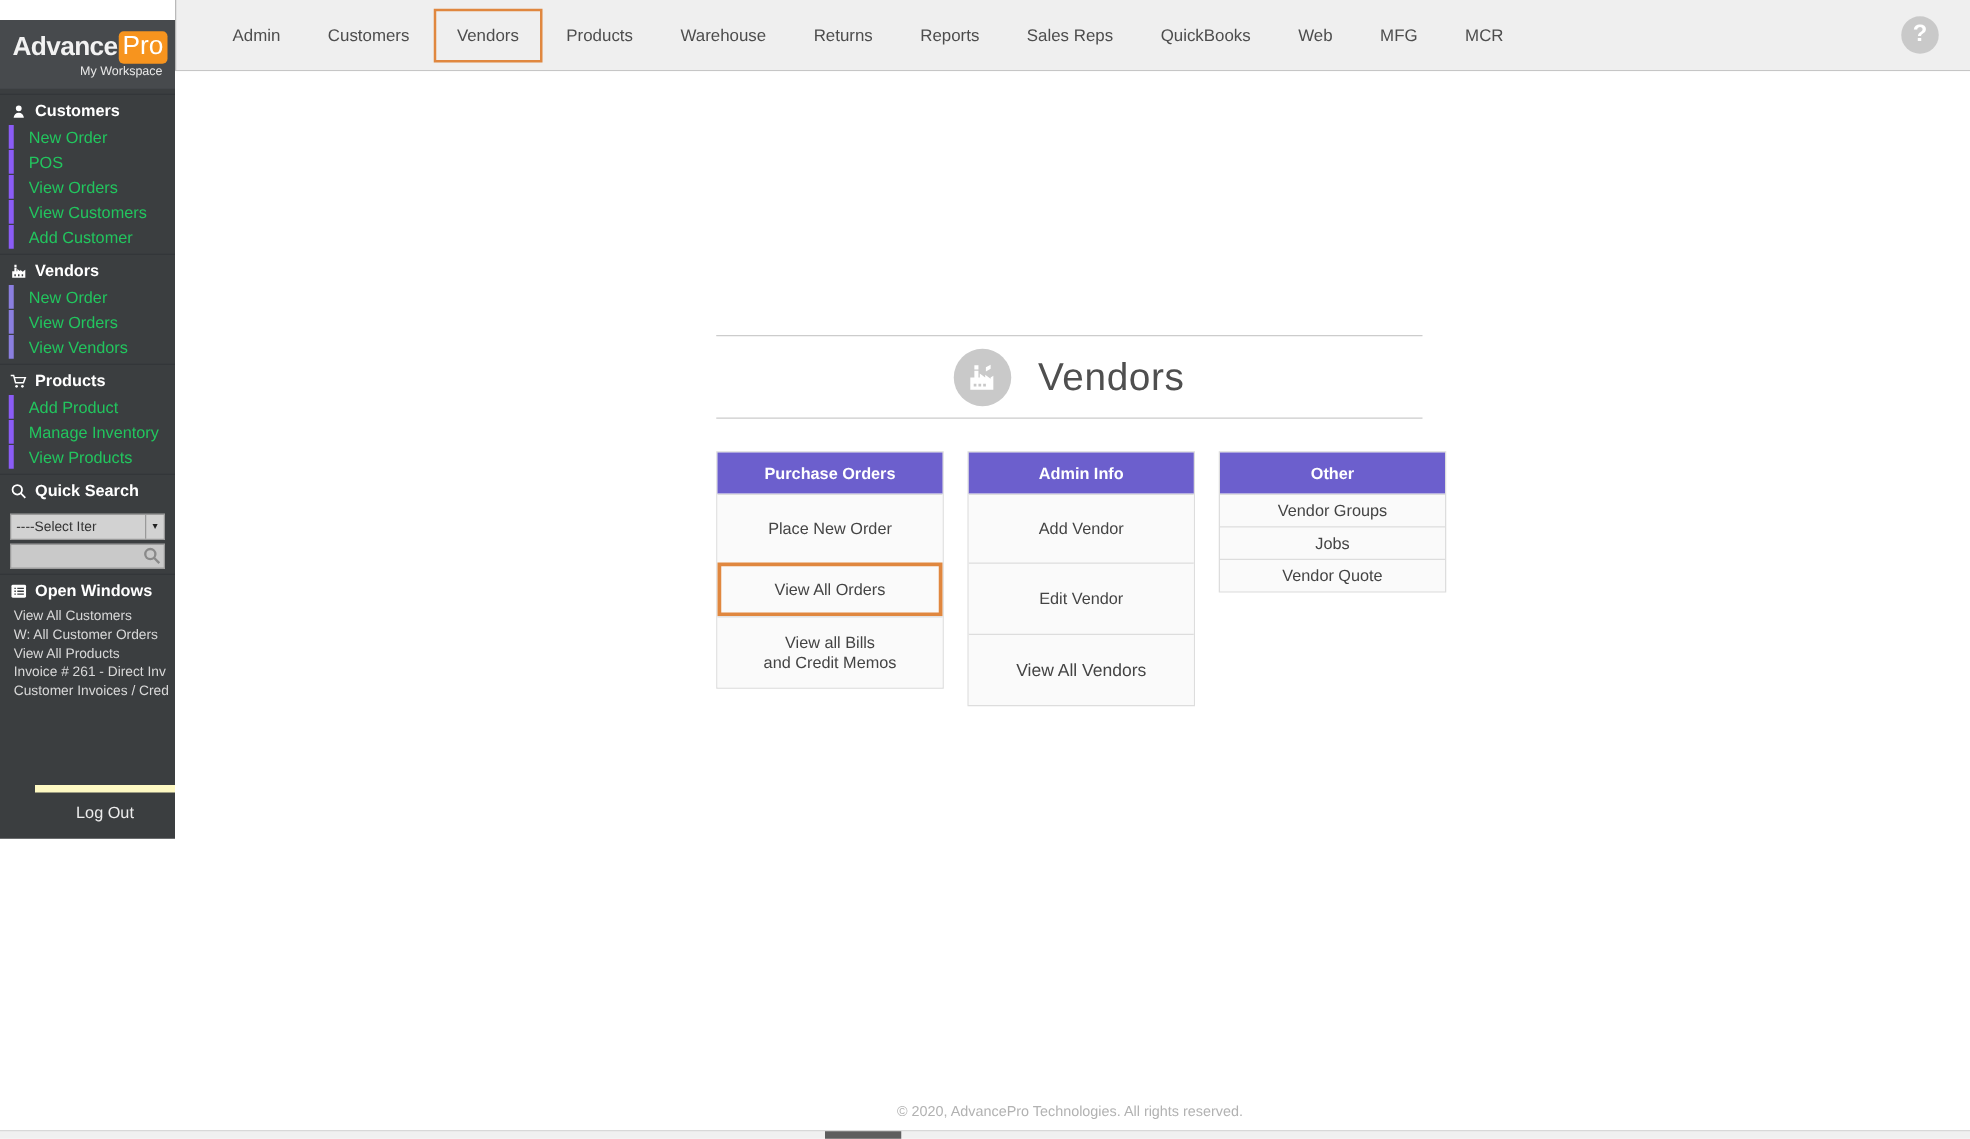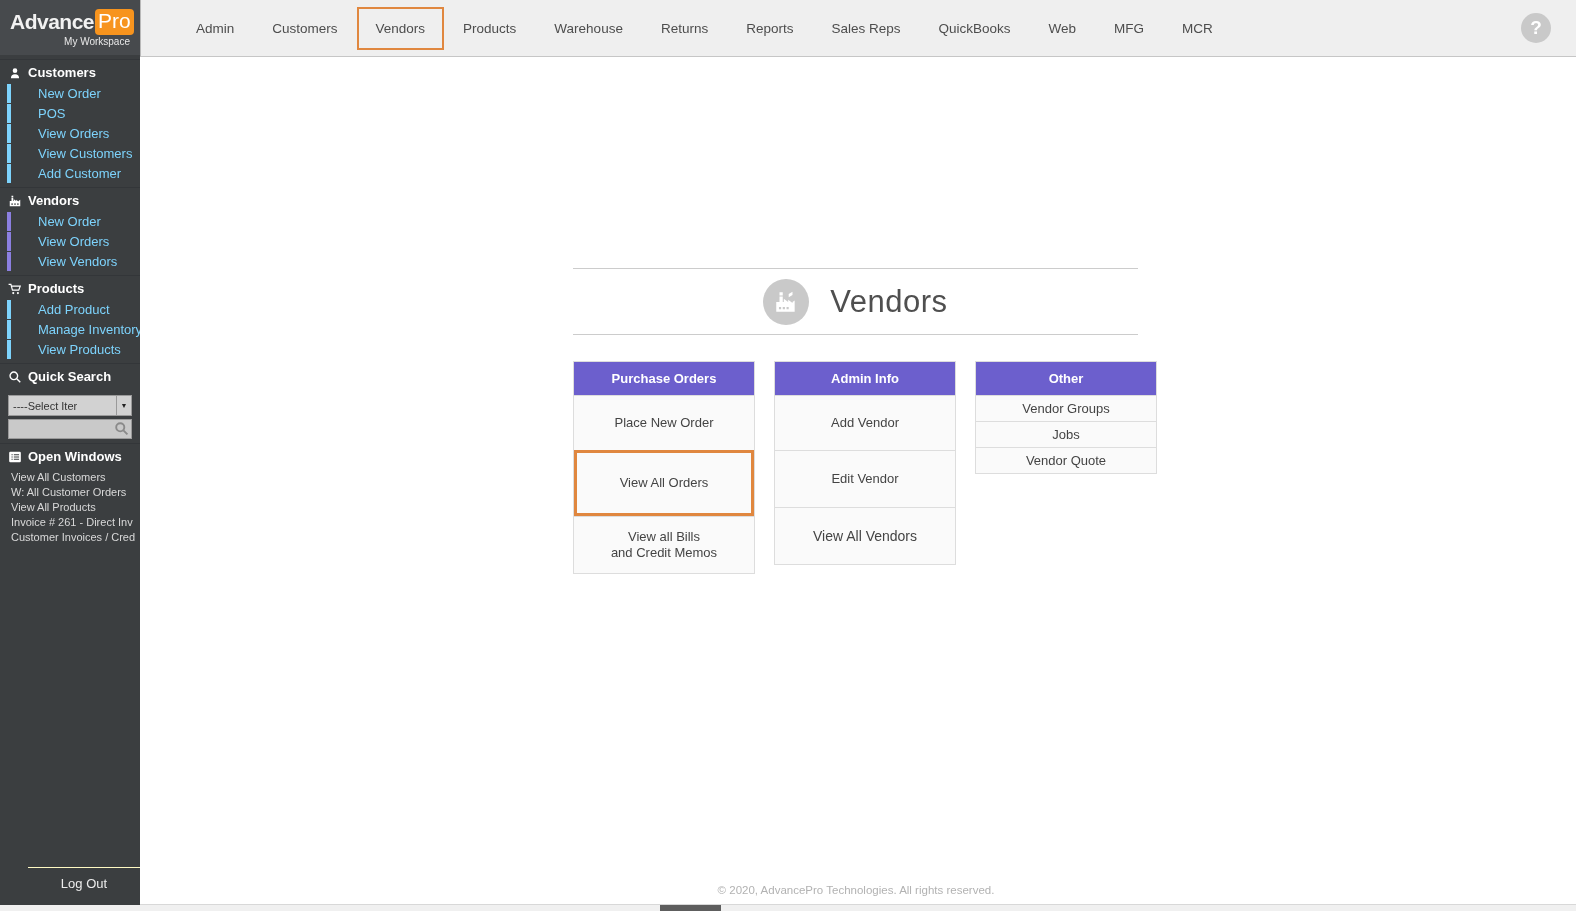--- a/index.html
+++ b/index.html
@@ -1,58 +1,58 @@
 <!DOCTYPE html>
 <html><head>
 <meta charset="utf-8">
 <style>
   * { margin:0; padding:0; box-sizing:border-box; }
   html,body { width:1576px; height:911px; overflow:hidden;
     font-family:"Liberation Sans", sans-serif; background:#fff; }
 
   
-  .sidebar { position:absolute; left:0; top:0; width:140px; height:905px;
+  .sidebar { position:absolute; left:0; top:16px; width:140px; height:655px;
     background:#3b3e40; z-index:5; }
   .logo { height:55px; background:#474a4d; padding:9px 8px 4px 10px; }
   .logo-row { display:flex; align-items:center; }
   .brand-advance { color:#f2f2f2; font-size:21px; font-weight:bold; letter-spacing:-0.5px; }
   .brand-pro { color:#fff; font-size:21px; font-weight:normal; background:#f7941e;
     border-radius:4px; padding:0 3px 2px 3px; margin-left:1px; }
   .brand-sub { color:#e8e8e8; font-size:10px; text-align:right; margin-top:1px; padding-right:2px; }
 
   .section-header { display:flex; align-items:center; gap:6px; padding:5px 8px 4px 8px;
     margin-top:4px; border-top:1px solid #333639; color:#fff; font-size:13px; font-weight:bold; }
   .section-header svg { width:14px; height:14px; flex:0 0 auto; }
   .side-item { display:block; height:19px; line-height:19px; margin:0 0 1px 7px;
-    border-left:4px solid #7dd3fc; padding-left:27px; color:#7dd3fc; font-size:13px;
+    border-left:4px solid #8b5cf6; padding-left:12px; color:#22c55e; font-size:13px;
     white-space:nowrap; overflow:hidden; cursor:pointer; }
   .purple-accent .side-item { border-left-color:#8b7fe0; }
 
   .qs-select { display:flex; align-items:center; width:124px; height:21px; margin:7px 0 3px 8px;
     background:#d2d2d2; border:1px solid #9a9a9a; cursor:pointer;gap:39px; }
   .qs-select-value { flex:1; font-size:11px; color:#333; padding-left:4px;
     white-space:nowrap; overflow:hidden; }
   .qs-select-arrow { width:15px; height:100%; border-left:1px solid #9a9a9a;
     display:flex; align-items:center; justify-content:center; font-size:7px; color:#222; }
   .qs-input-wrap { position:relative; width:124px; height:20px; margin-left:8px; }
   .qs-input { width:100%; height:100%; border:1px solid #9a9a9a; background:#c9c9c9;
     font-size:12px; padding:0 20px 0 5px; outline:none; }
   .qs-input-icon { position:absolute; right:3px; top:2px; }
 
   .open-windows-list { margin-top:2px; }
   .ow-item { display:block; padding-left:11px; color:#d9d9d9; font-size:11px;
     line-height:15px; white-space:nowrap; overflow:hidden; cursor:pointer; }
 
-  .logout { position:absolute; left:0; right:0; bottom:2px; border-top:1px solid #fef9c3;
+  .logout { position:absolute; left:0; right:0; bottom:2px; border-top:6px solid #fef9c3;
     text-align:center; color:#ececec; font-size:13px; padding:8px 0 12px 0; cursor:pointer;margin-left:28px; }
 
   
   .topnav { position:absolute; left:140px; top:0; width:1436px; height:57px;
     background:#efefef; border-bottom:1px solid #c6c6c6; border-left:1px solid #b9b9b9;
-    display:flex; align-items:center; padding-left:36px; }
+    display:flex; align-items:center; padding-left:26px; }
   .nav-tab { font-size:13.5px; color:#4d4d4d; padding:12px 19px; cursor:pointer; white-space:nowrap; }
   .nav-tab.active { border:2px solid #e0873f; padding:12px 17px; background:#efefef; }
   .help-btn { position:absolute; right:25px; top:13px; width:30px; height:30px; border-radius:50%;
     background:#c9c9c9; color:#fff; font-size:19px; font-weight:bold; display:flex;
     align-items:center; justify-content:center; cursor:pointer; }
 
   
   .main { position:absolute; left:140px; top:57px; width:1436px; height:854px; background:#fff; }
 
   .page-header { position:absolute; left:433px; top:211px; width:565px;
@@ -66,21 +66,21 @@
   .card { width:182px; background:#fafafa; border:1px solid #ddd; }
   .card-header { height:33px; background:#6c5fcd; color:#fff; font-size:13px; font-weight:bold;
     display:flex; align-items:center; justify-content:center; }
   .card-row { display:flex; flex-direction:column; align-items:center; justify-content:center;
     font-size:13px; color:#444; border-top:1px solid #ddd; cursor:pointer;
     background:#fafafa; text-align:center; line-height:16px; }
   .card-row:first-of-type { border-top:none; }
   .row-tall { height:55px; }
   .row-taller { height:57px; }
   .row-short { height:26px; }
-  .row-highlight { border:3px solid #e0873f; height:66px; }
+  .row-highlight { border:3px solid #e0873f; height:43px; }
   .row-large { font-size:14px; }
 
   .footer { position:absolute; left:0; right:4px; top:827px; text-align:center;
     color:#b2b2b2; font-size:11.5px; }
 
   
   .hscroll { position:absolute; left:0; right:0; bottom:0; height:7px; background:#f0f0f0;
     border-top:1px solid #d8d8d8; z-index:4; }
   .hscroll-thumb { position:absolute; left:660px; top:0; width:61px; height:6px; background:#5e5e5e; }
 </style>

